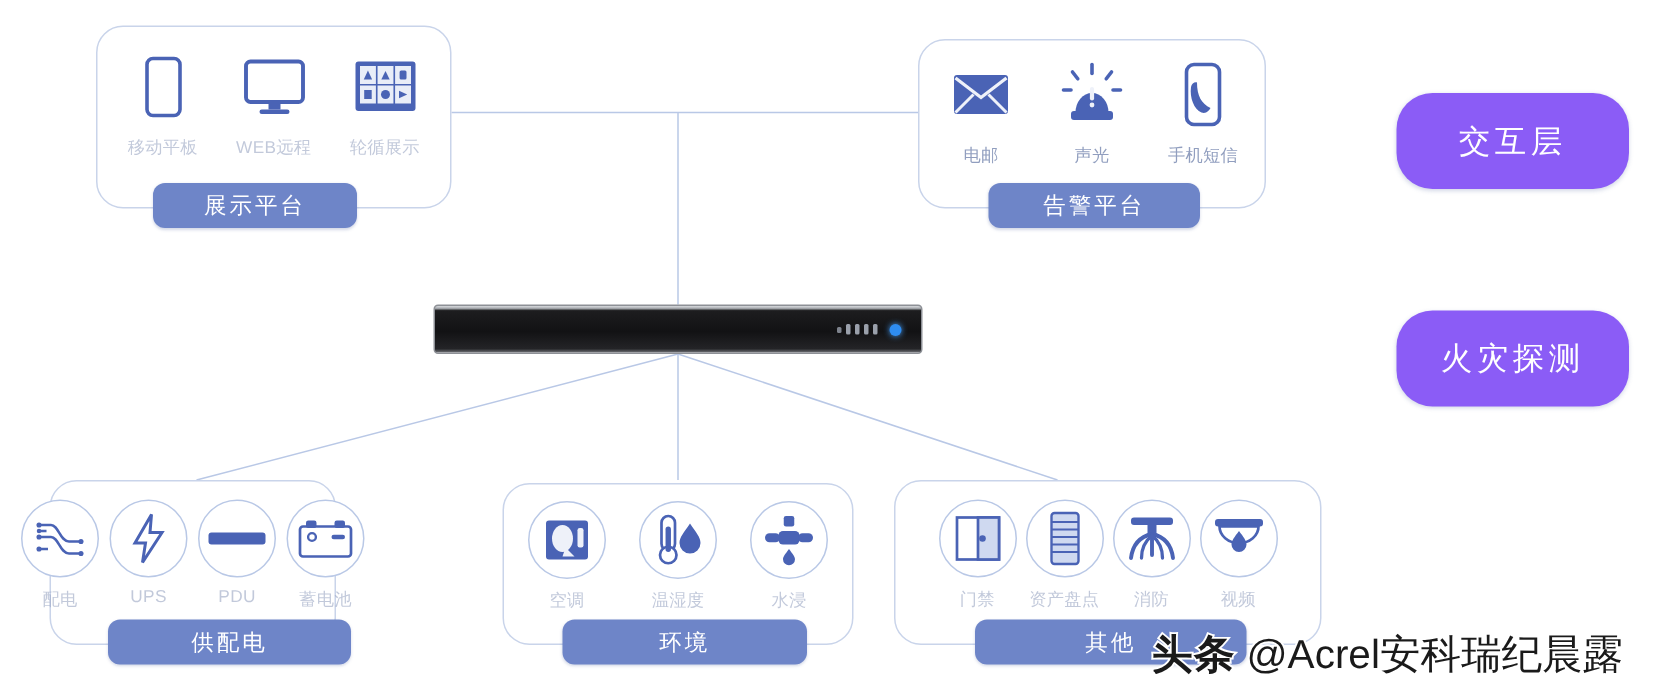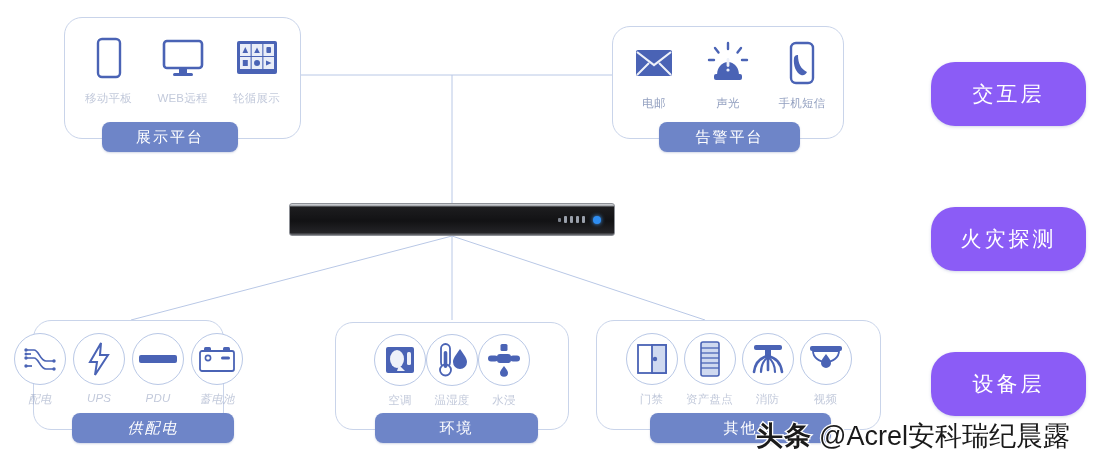--- a/index.html
+++ b/index.html
@@ -88,21 +88,21 @@
   
   #watermark {
     position: absolute;
     display: flex; align-items: baseline;
     font-size: 27px; font-weight: bold;
     color: #1a1a1a;
     white-space: nowrap;
     -webkit-text-stroke: 2.5px #ffffff;
     paint-order: stroke fill;
   }
-  #watermark .wm-a { letter-spacing: 1px; }
+  #watermark .wm-a { letter-spacing: 1px; margin-left: 12px; }
   #watermark .wm-b { margin-left: 7px; font-weight: normal; letter-spacing: 0px; }
 </style>
 </head>
 <body>
 
 <div id="stage">
 
   <svg id="wires" viewBox="0 0 1108 466">
     <g stroke="#b9c8e6" stroke-width="1" fill="none">
 
@@ -208,34 +208,33 @@
         </div>
         <div class="icon-cap">手机短信</div>
       </div>
 
     </div>
     <div class="pill" style="left:46px; bottom:-14px; width:141px;">告警平台</div>
   </div>
 
   <div class="layer-badge" style="left:931px; top:62px;">交互层</div>
   <div class="layer-badge" style="left:931px; top:207px;">火灾探测</div>
-  <div class="layer-badge" style="left:931px; top:352px;">设备层</div>
 
   <div id="device" style="left:289px; top:203px; width:326px; height:33px;">
     <div class="leds">
       <i class="t"></i>
       <i></i>
       <i></i>
       <i></i>
       <i></i>
       <span class="pwr"></span>
     </div>
   </div>
 
-  <div class="panel" style="left:33px; top:320px; width:191px; height:110px;font-style:italic;">
+  <div class="panel" style="left:33px; top:320px; width:191px; height:110px;">
     <div class="icon-row" style="gap:7px; top:12px;">
 
       <div class="icon-cell">
         <div class="icon-badge ring">
           <svg width="34" height="32" viewBox="0 0 34 32">
             <g stroke="#4a63b5" stroke-width="1.7" fill="none">
               <path d="M3,7 L11,7 C16,7 17,18 23,18 L31,18"></path>
               <path d="M3,15 L11,15 C16,15 17,26 23,26 L31,26"></path>
               <path d="M3,23 L9,23"></path>
               <path d="M3,11 L8,11"></path>
@@ -282,21 +281,21 @@
           </svg>
         </div>
         <div class="icon-cap dim">蓄电池</div>
       </div>
 
     </div>
     <div class="pill" style="left:38px; bottom:-14px; width:162px;">供配电</div>
   </div>
 
   <div class="panel" style="left:335px; top:322px; width:234px; height:108px;">
-    <div class="icon-row" style="top:11px;">
+    <div class="icon-row" style="gap:22px; top:11px;">
 
       <div class="icon-cell">
         <div class="icon-badge ring">
           <svg width="32" height="32" viewBox="0 0 32 32">
             <rect x="2" y="3" width="28" height="26" rx="2" fill="#4a63b5"></rect>
             <ellipse cx="13" cy="15" rx="7" ry="9" fill="#eef1f9"></ellipse>
             <path d="M15,21 L21,27 L13,27 Z" fill="#eef1f9"></path>
             <rect x="23" y="8" width="4" height="13" rx="1.5" fill="#eef1f9"></rect>
           </svg>
         </div>

